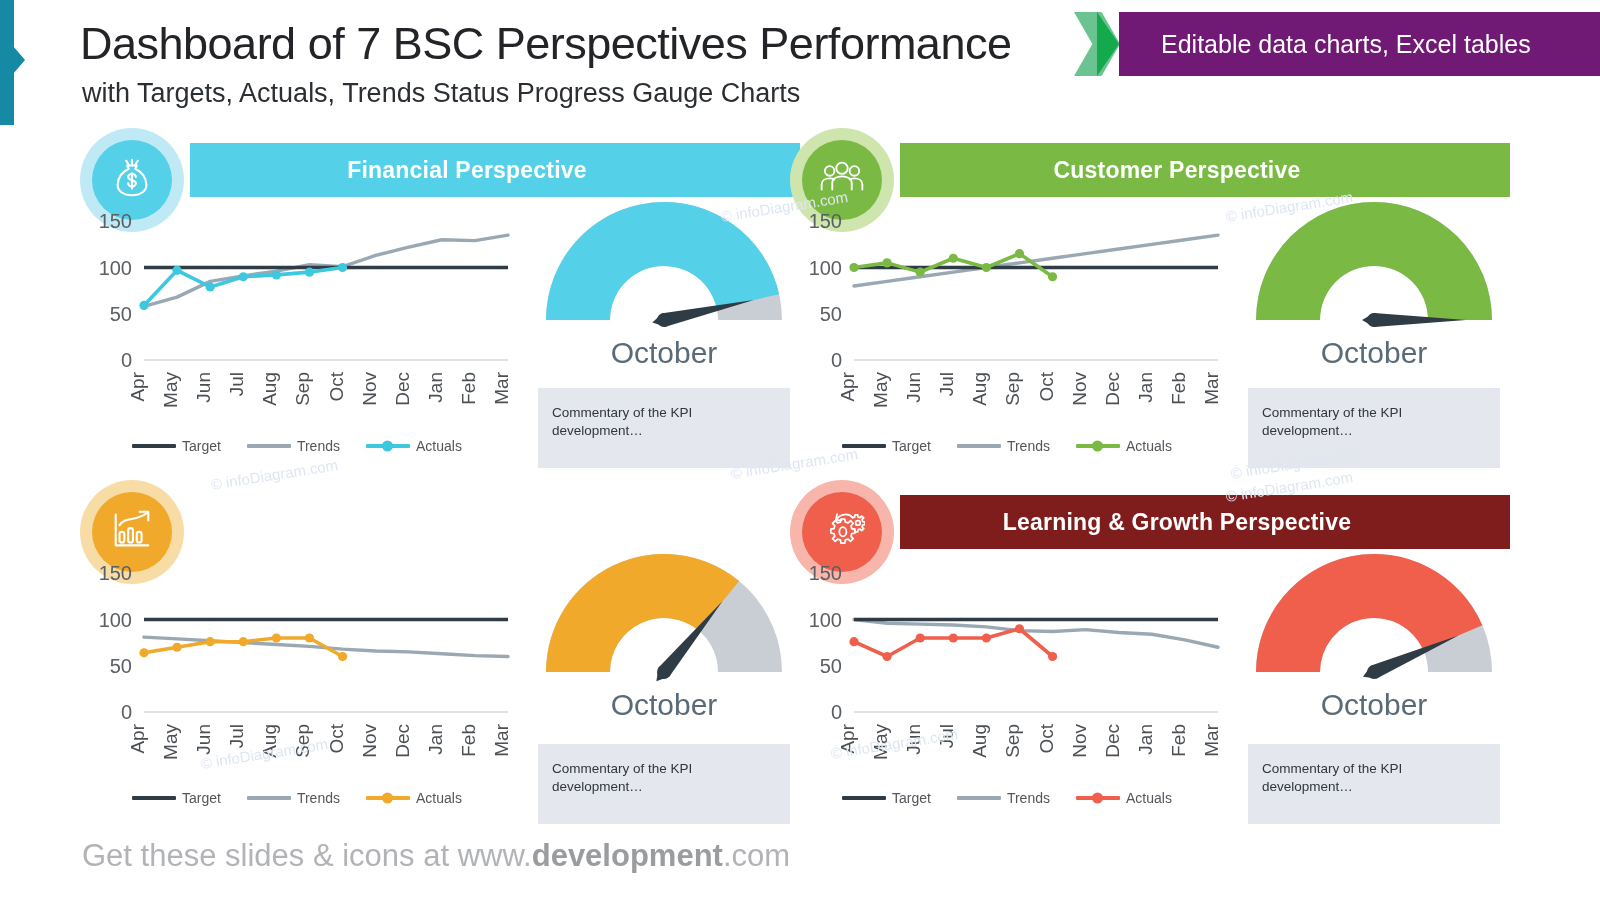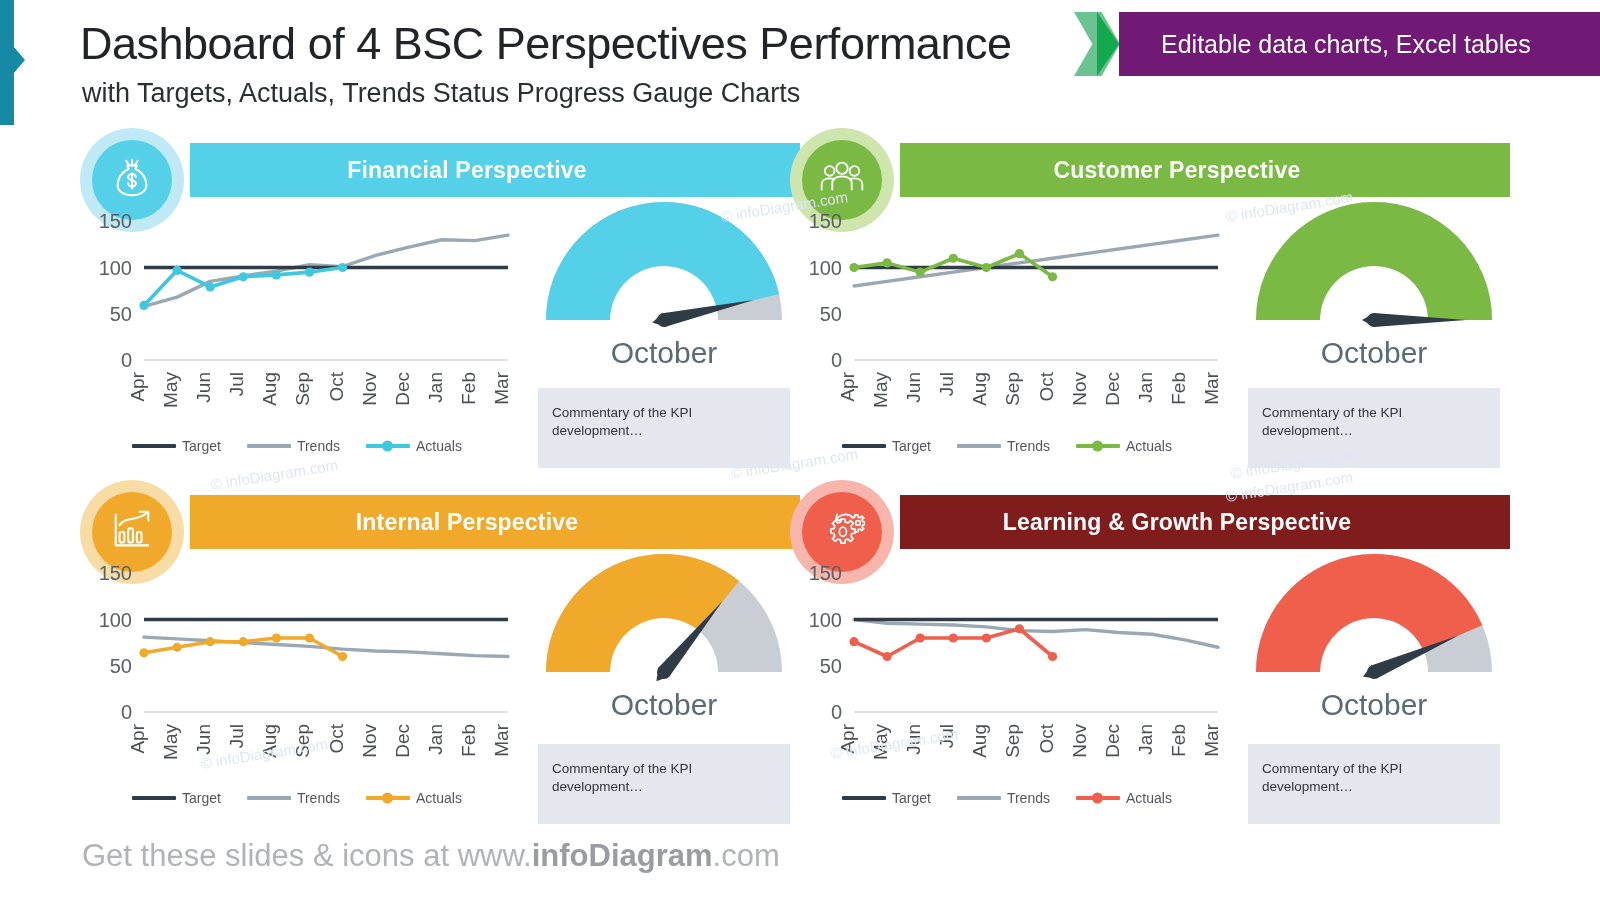--- a/index.html
+++ b/index.html
@@ -128,21 +128,21 @@
     position:absolute; font-size:15px; color:#dfe6f3;
     transform:rotate(-9deg); white-space:nowrap; pointer-events:none;
   }
 </style>
 </head>
 <body>
 
 <div class="left-bar"></div>
 <div class="left-arrow"></div>
 
-<div class="title">Dashboard of 4 BSC Perspectives Performance</div>
+<div class="title">Dashboard of 7 BSC Perspectives Performance</div>
 <div class="subtitle">with Targets, Actuals, Trends Status Progress Gauge Charts</div>
 
 <div class="ribbon">
   <div class="ribbon-tail"></div>
   <div class="ribbon-body">
     <span class="ribbon-text">Editable data charts, Excel tables</span>
   </div>
 </div>
 
 <div id="panels-host">
@@ -299,23 +299,20 @@
             <path d="M125,121 L217,128 L125,135 L113,128 Z" fill="#2f3b45"></path>
             <circle cx="125" cy="128" r="7" fill="#2f3b45"></circle>
           </svg>
         <div class="gauge-label">October</div>
         <div class="commentary">Commentary of the KPI development…</div>
       </div>
     </div>
     </div>
     <div class="panel p-int">
     <div class="phead">
-      <div class="pbar" style="background:#f0a92b">
-        <span class="pbar-title">Internal Perspective</span>
-      </div>
       <div class="badge-outer" style="background:#f8dca6">
         <div class="badge-inner" style="background:#f0a92b">
           <span><svg viewBox="0 0 48 48" fill="none" stroke="#fff" stroke-width="2.2" stroke-linecap="round" stroke-linejoin="round">
       <path d="M7 8 v32 h34"></path>
       <rect x="11" y="26" width="5" height="11" rx="2.4"></rect>
       <rect x="20" y="22" width="5" height="15" rx="2.4"></rect>
       <rect x="29" y="26" width="5" height="11" rx="2.4"></rect>
       <path d="M11 19 C18 9 27 16 40 6"></path>
       <path d="M32 5 h9 v9"></path>
     </svg></span>
@@ -460,21 +457,21 @@
             <circle cx="125" cy="128" r="7" fill="#2f3b45"></circle>
           </svg>
         <div class="gauge-label">October</div>
         <div class="commentary">Commentary of the KPI development…</div>
       </div>
     </div>
     </div>
   </div>
 
 <div class="footer">
-  <span>Get these slides &amp; icons at www.</span><b>infoDiagram</b><span>.com</span>
+  <span>Get these slides &amp; icons at www.</span><b>development</b><span>.com</span>
 </div>
 
 <div class="wm" style="left: 210px; top: 466px;">© infoDiagram.com</div>
 <div class="wm" style="left: 720px; top: 198px;">© infoDiagram.com</div>
 <div class="wm" style="left: 1225px; top: 198px;">© infoDiagram.com</div>
 <div class="wm" style="left: 730px; top: 455px;">© infoDiagram.com</div>
 <div class="wm" style="left: 1230px; top: 455px;">© infoDiagram.com</div>
 <div class="wm" style="left: 200px; top: 745px;">© infoDiagram.com</div>
 <div class="wm" style="left: 830px; top: 735px;">© infoDiagram.com</div>
 <div class="wm" style="left: 1225px; top: 478px;">© infoDiagram.com</div>

